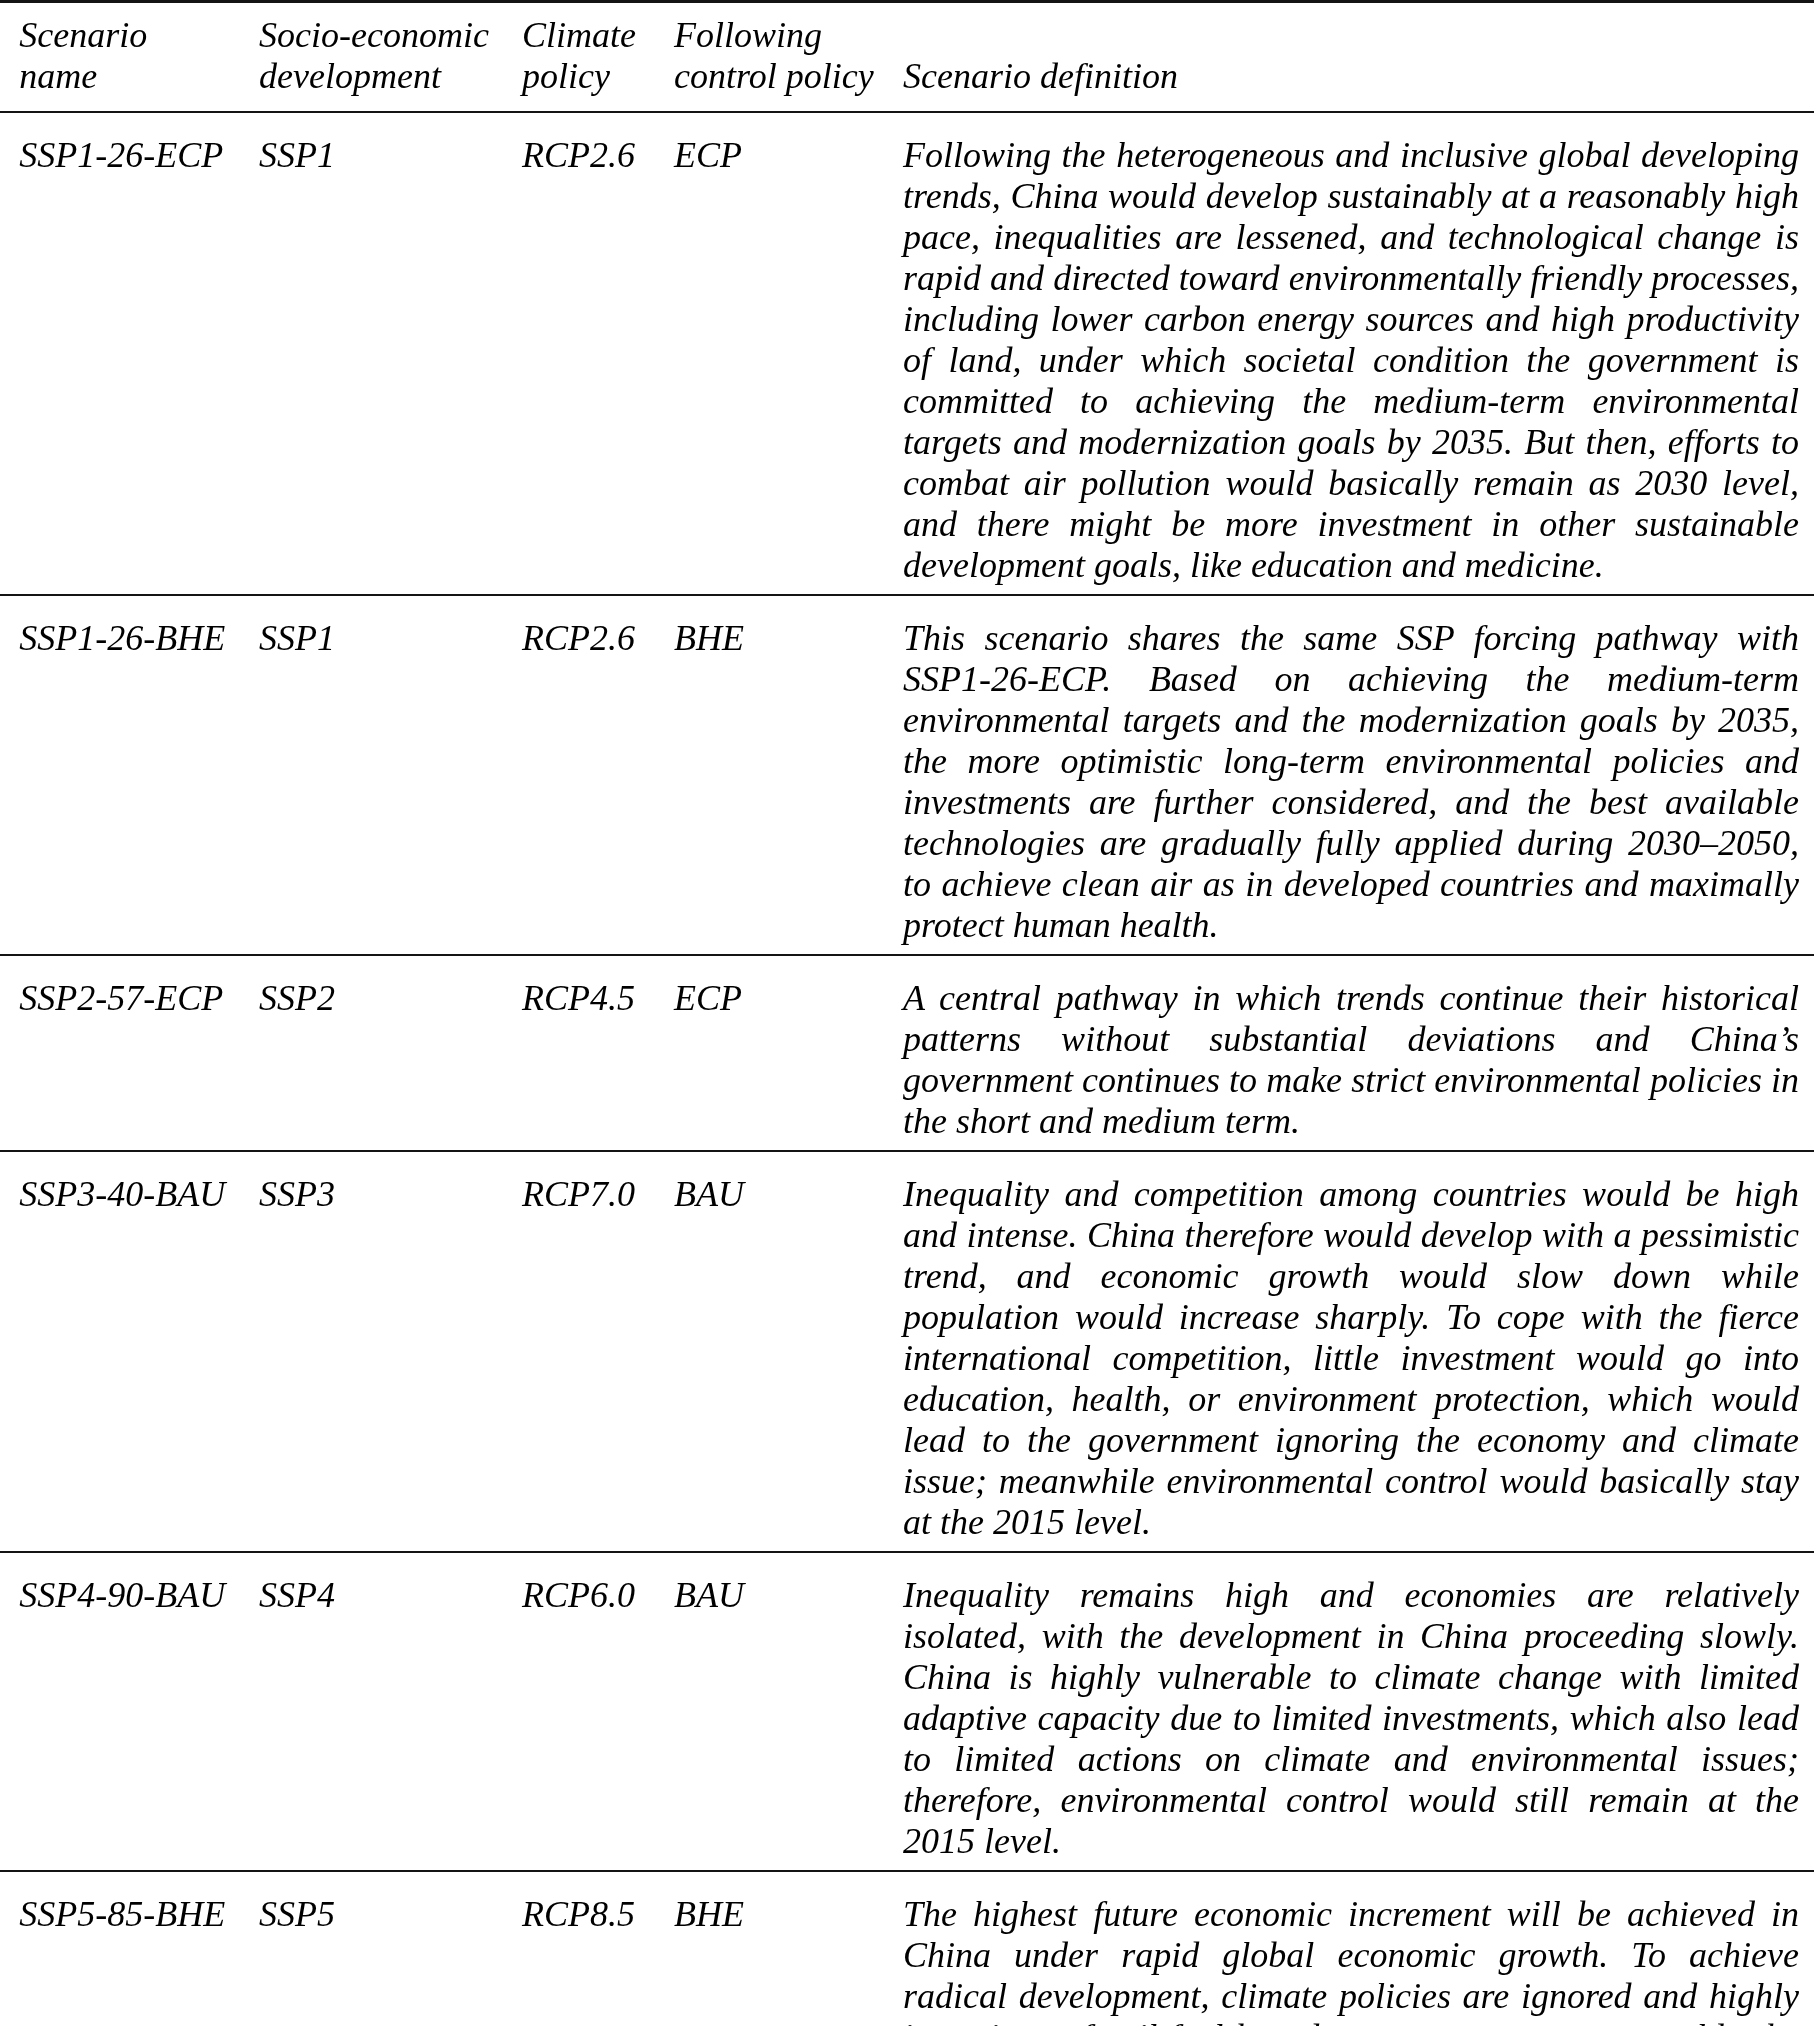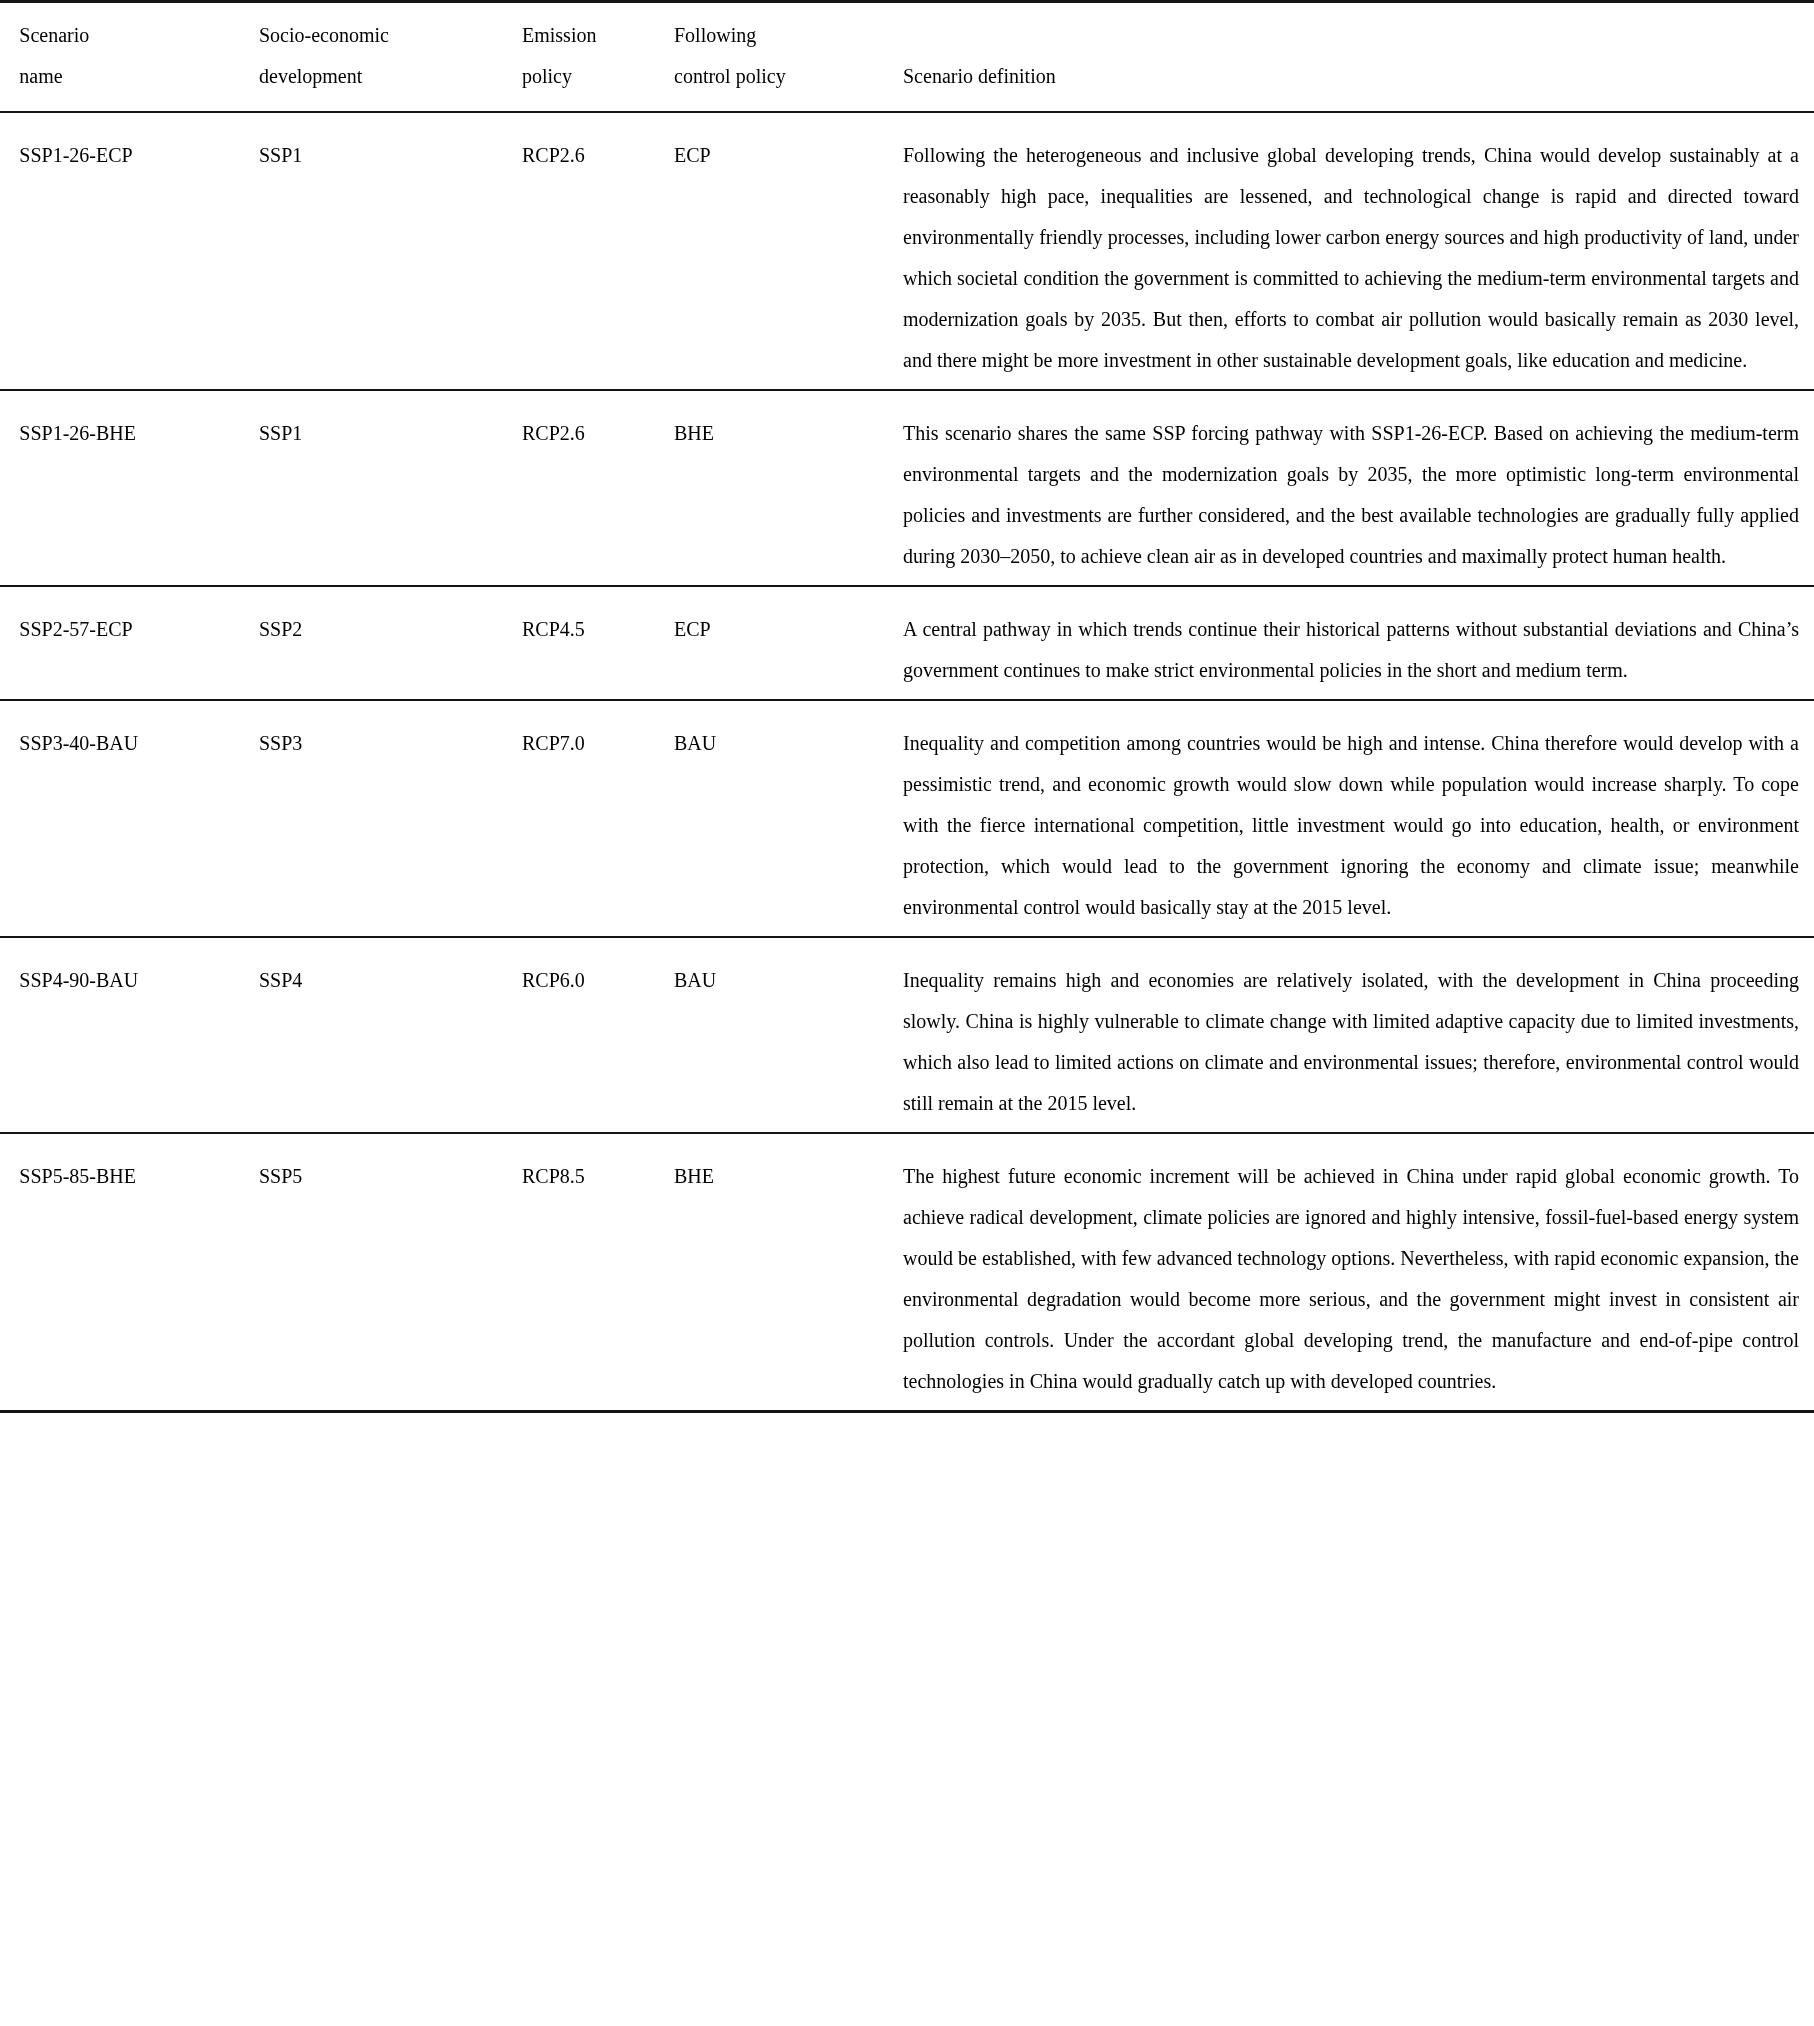--- a/index.html
+++ b/index.html
@@ -20,25 +20,26 @@
     border-top: 3.5px solid #141414;
     border-bottom: 3.5px solid #141414;
   }
   col.c-name     { width: 259px; }
   col.c-socio    { width: 263px; }
   col.c-climate  { width: 152px; }
   col.c-emission { width: 229px; }
   col.c-def      { width: 911px; }
 
   th, td {
-    font-size: 20px;
+    font-size: 36px;
     line-height: 41px;
     font-weight: normal;
     text-align: left;
     padding: 0;
+    font-style: italic;
   }
 
   thead th {
     vertical-align: bottom;
     padding-top: 12.3px;
     padding-bottom: 14px;
     border-bottom: 2.6px solid #141414;
   }
   thead th .hline { display: block; }
 
@@ -76,21 +77,21 @@
     <tr>
       <th class="pad-first">
         <span class="hline">Scenario</span>
         <span class="hline">name</span>
       </th>
       <th>
         <span class="hline">Socio-economic</span>
         <span class="hline">development</span>
       </th>
       <th>
-        <span class="hline">Emission</span>
+        <span class="hline">Climate</span>
         <span class="hline">policy</span>
       </th>
       <th>
         <span class="hline">Following</span>
         <span class="hline">control policy</span>
       </th>
       <th class="def-head">
         <span class="hline">Scenario definition</span>
       </th>
     </tr>

